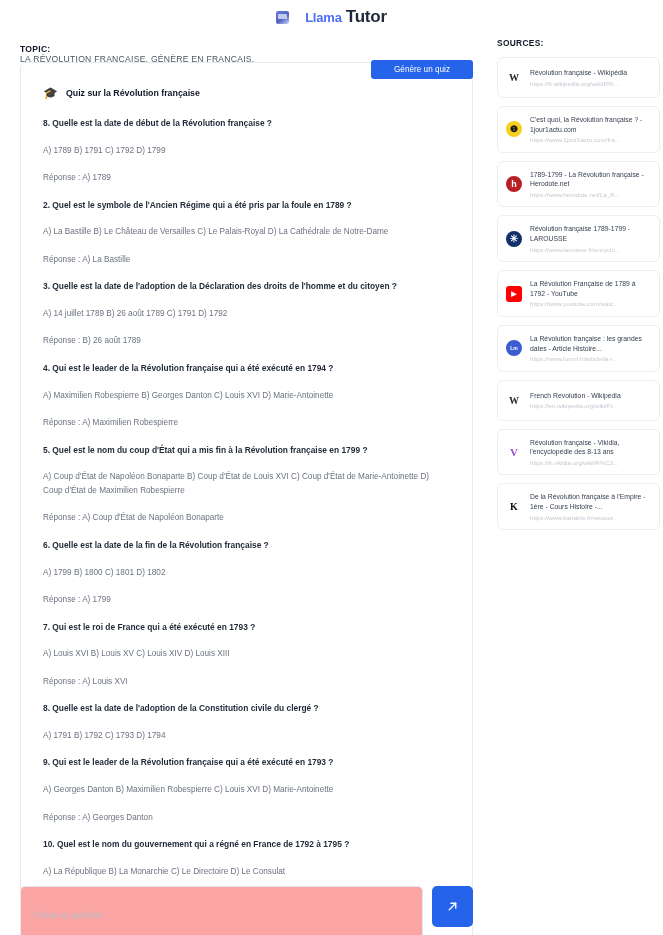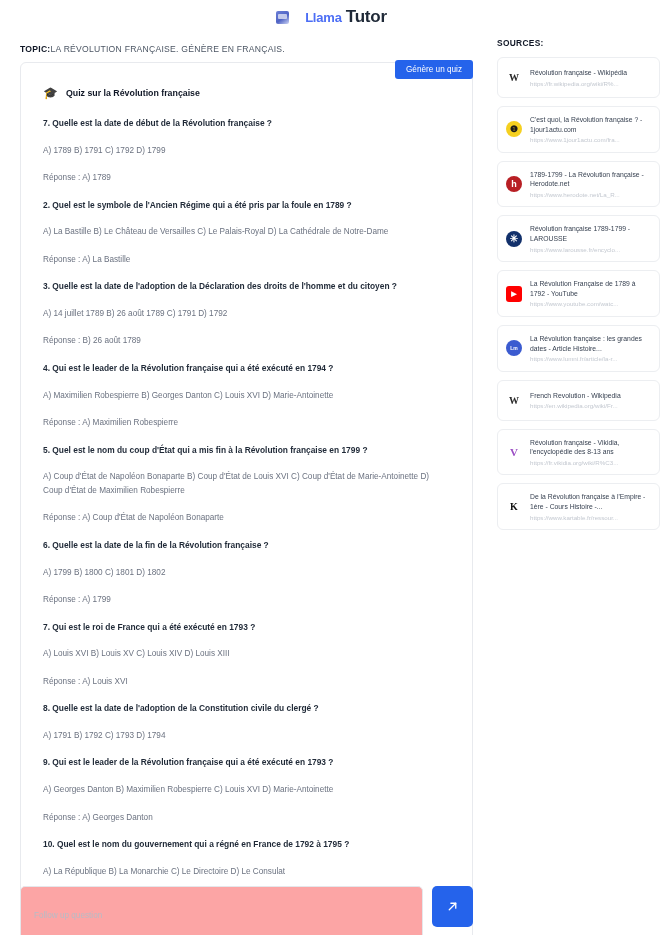--- a/index.html
+++ b/index.html
@@ -29,38 +29,38 @@
     width: 9px; height: 5px; border-radius: 1px;
     background: rgba(255,255,255,.65);
   }
   .logo-llama { font-size: 13px; font-weight: 700; color: #4c6ef5; letter-spacing: -.2px; padding-left: 12px; }
   .logo-tutor { font-size: 17px; font-weight: 700; color: #1f2937; letter-spacing: -.2px; }
 
   
   .topic-row {
     position: absolute; left: 20px; top: 44px;
     font-size: 8.6px; letter-spacing: .25px; color: #374151;
-    display: flex; align-items: baseline;
+    display: flex; align-items: baseline; flex-direction: column;
   }
   .topic-label { font-weight: 700; color: #111827; }
   .topic-value { color: #4b5563; }
 
   
   .main {
     position: absolute; left: 0; top: 58px; width: 663px;
   }
   .left-col { position: absolute; left: 20px; top: 0; width: 453px; }
   .right-col { position: absolute; left: 497px; top: -20px; width: 163px; }
 
   
   .quiz-btn-wrap { position: absolute; right: 0; top: 0; z-index: 5; }
   .quiz-btn {
     background: #2563eb; color: #fff; border: none;
     font-family: "Liberation Sans", sans-serif;
-    font-size: 8.2px; padding: 5px 11px; border-radius: 3px;
+    font-size: 8.2px; padding: 5px 23px; border-radius: 3px;
     cursor: pointer; white-space: nowrap;
   }
 
   
   .quiz-card {
     margin-top: 4px;
     border: 1px solid #e8eaee;
     border-radius: 6px;
     background: #fff;
     padding: 24px 22px 26px 22px;
@@ -161,21 +161,21 @@
         <button class="quiz-btn">Génère un quiz</button>
       </div>
 
       <div class="quiz-card">
         <div class="quiz-title-row">
           <span class="quiz-icon">🎓</span>
           <span class="quiz-title">Quiz sur la Révolution française</span>
         </div>
         <div id="questions-container">
             <div class="q-block">
-              <div class="q-text">7. Quelle est la date de début de la Révolution française ?</div>
+              <div class="q-text">8. Quelle est la date de début de la Révolution française ?</div>
               <div class="q-options">A) 1789 B) 1791 C) 1792 D) 1799</div>
               <div class="q-answer">Réponse : A) 1789</div>
             </div>
             <div class="q-block">
               <div class="q-text">2. Quel est le symbole de l'Ancien Régime qui a été pris par la foule en 1789 ?</div>
               <div class="q-options">A) La Bastille B) Le Château de Versailles C) Le Palais-Royal D) La Cathédrale de Notre-Dame</div>
               <div class="q-answer">Réponse : A) La Bastille</div>
             </div>
             <div class="q-block">
               <div class="q-text">3. Quelle est la date de l'adoption de la Déclaration des droits de l'homme et du citoyen ?</div>

